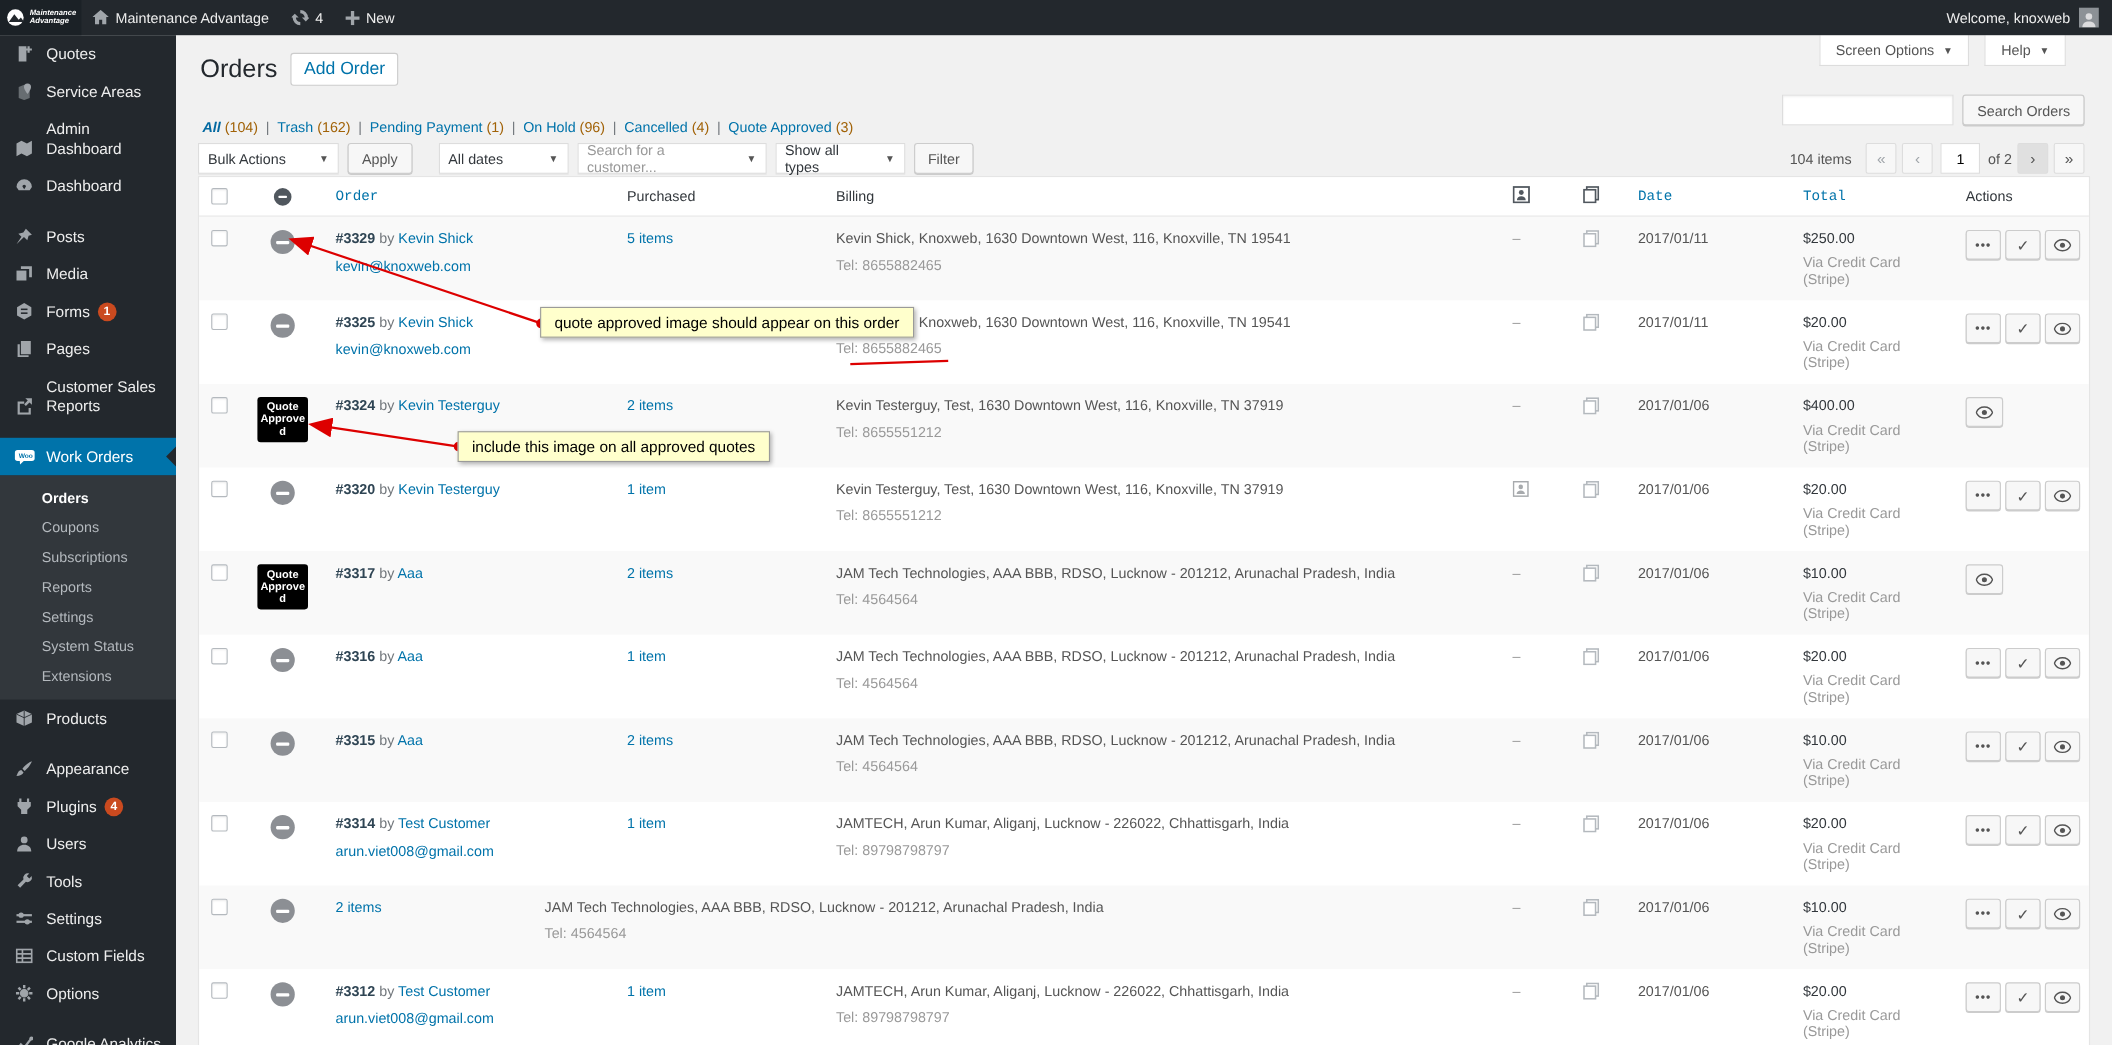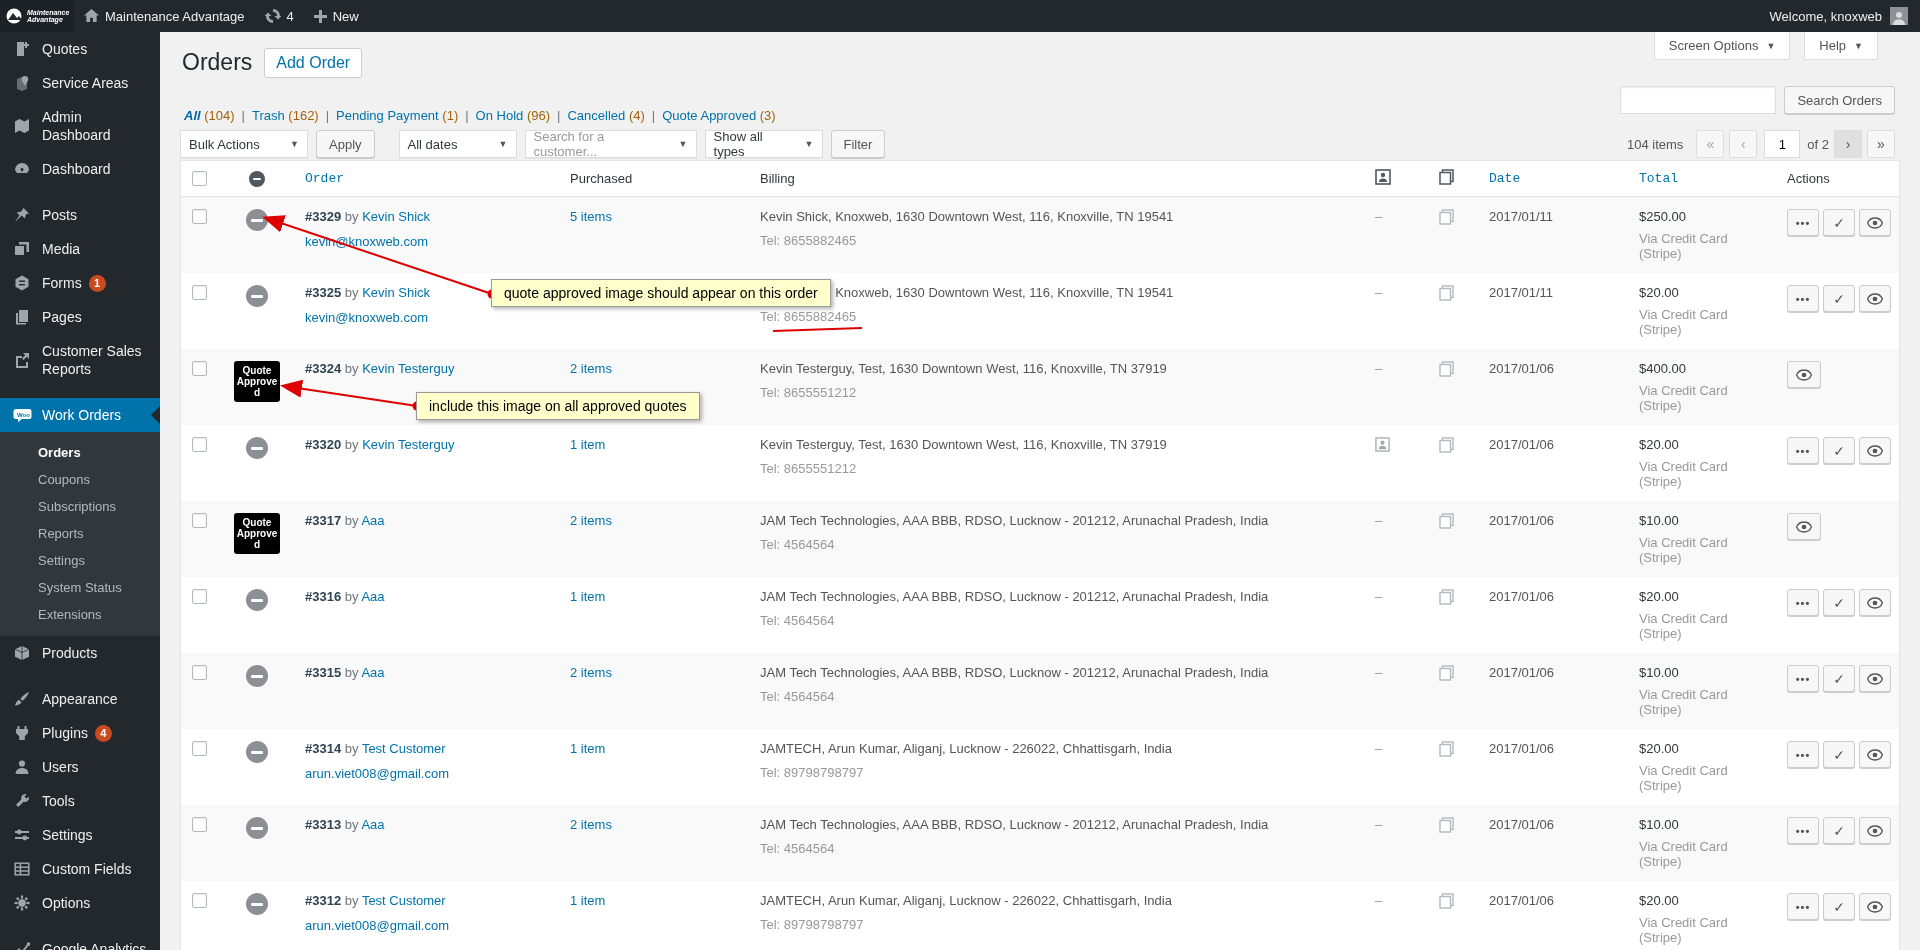--- a/index.html
+++ b/index.html
@@ -12,21 +12,21 @@
   .ab-item { display:flex; align-items:center; gap:6px; padding:0 10px; height:100%; color:#eee; font-size:13px; cursor:pointer; }
   .ab-logo { width:74px; background:#1b2126; display:flex; align-items:center; gap:3px; padding:0 6px; height:100%; }
   .ab-logo .logo-txt { color:#fff; font-size:7px; font-weight:bold; line-height:7px; font-style:italic; }
   .ab-right { margin-left:auto; display:flex; align-items:center; gap:8px; padding-right:12px; }
   .ab-avatar { width:18px; height:18px; background:#8c9196; display:flex; align-items:flex-end; justify-content:center; overflow:hidden; }
   .ab-icon svg { display:block; }
 
   
   #sidebar { position:absolute; left:0; top:32px; width:160px; height:918px; background:#23282d; z-index:150; }
   .menu-gap { height:12px; }
-  .menu-item { display:flex; align-items:center; padding:8px 8px 8px 8px; color:#eee; font-size:14px; cursor:pointer; position:relative; line-height:18px; }
+  .menu-item { display:flex; align-items:flex-end; padding:8px 8px 8px 8px; color:#eee; font-size:14px; cursor:pointer; position:relative; line-height:18px; }
   .menu-item .mi-icon { width:28px; min-width:28px; height:18px; color:#a0a5aa; display:flex; align-items:center; justify-content:center; }
   .menu-item .mi-label { padding-left:6px; }
   .menu-item.active { background:#0073aa; color:#fff;margin-top:12px; }
   .menu-item.active .mi-icon { color:#fff; }
   .menu-item.active::after { content:""; position:absolute; right:0; top:50%; margin-top:-9px; border-top:9px solid transparent; border-bottom:9px solid transparent; border-right:9px solid #23282d; }
   .mi-badge { background:#ca4a1f; color:#fff; border-radius:9px; font-size:11px; line-height:17px; min-width:17px; height:17px; text-align:center; margin-left:7px; padding:0 3px; font-weight:bold; }
   .submenu { background:#32373c; padding:7px 0 8px; }
   .submenu-item { padding:6px 12px 6px 38px; color:#b4b9be; font-size:13px; cursor:pointer; }
   .submenu-item.current { color:#fff; font-weight:bold; }
 
@@ -774,23 +774,20 @@
             </div>
           </div>
         </div>
         <div class="body-row t-row odd">
           <div class="cell col-cb">
             <span class="cb"></span>
           </div>
           <div class="cell col-status">
             <span class="status-circle"></span>
           </div>
-          <div class="cell col-order">
-            <div><span class="order-num">#3313</span><span class="by-txt"> by </span><a class="blue-link">Aaa</a></div>
-          </div>
           <div class="cell col-purchased"><a class="blue-link">2 items</a></div>
           <div class="cell col-billing">
             <div class="addr">JAM Tech Technologies, AAA BBB, RDSO, Lucknow - 201212, Arunachal Pradesh, India</div>
             <div class="tel">Tel: 4564564</div>
           </div>
           <div class="cell col-flag">–</div>
           <div class="cell col-note"><svg width="15" height="16" viewBox="0 0 15 16">
               <rect x="3.5" y="1" width="10.5" height="11.5" fill="#fff" stroke="#b4b9be" stroke-width="1.4"></rect>
               <rect x="1" y="3.5" width="10.5" height="11.5" fill="#fff" stroke="#b4b9be" stroke-width="1.4"></rect>
             </svg></div>

